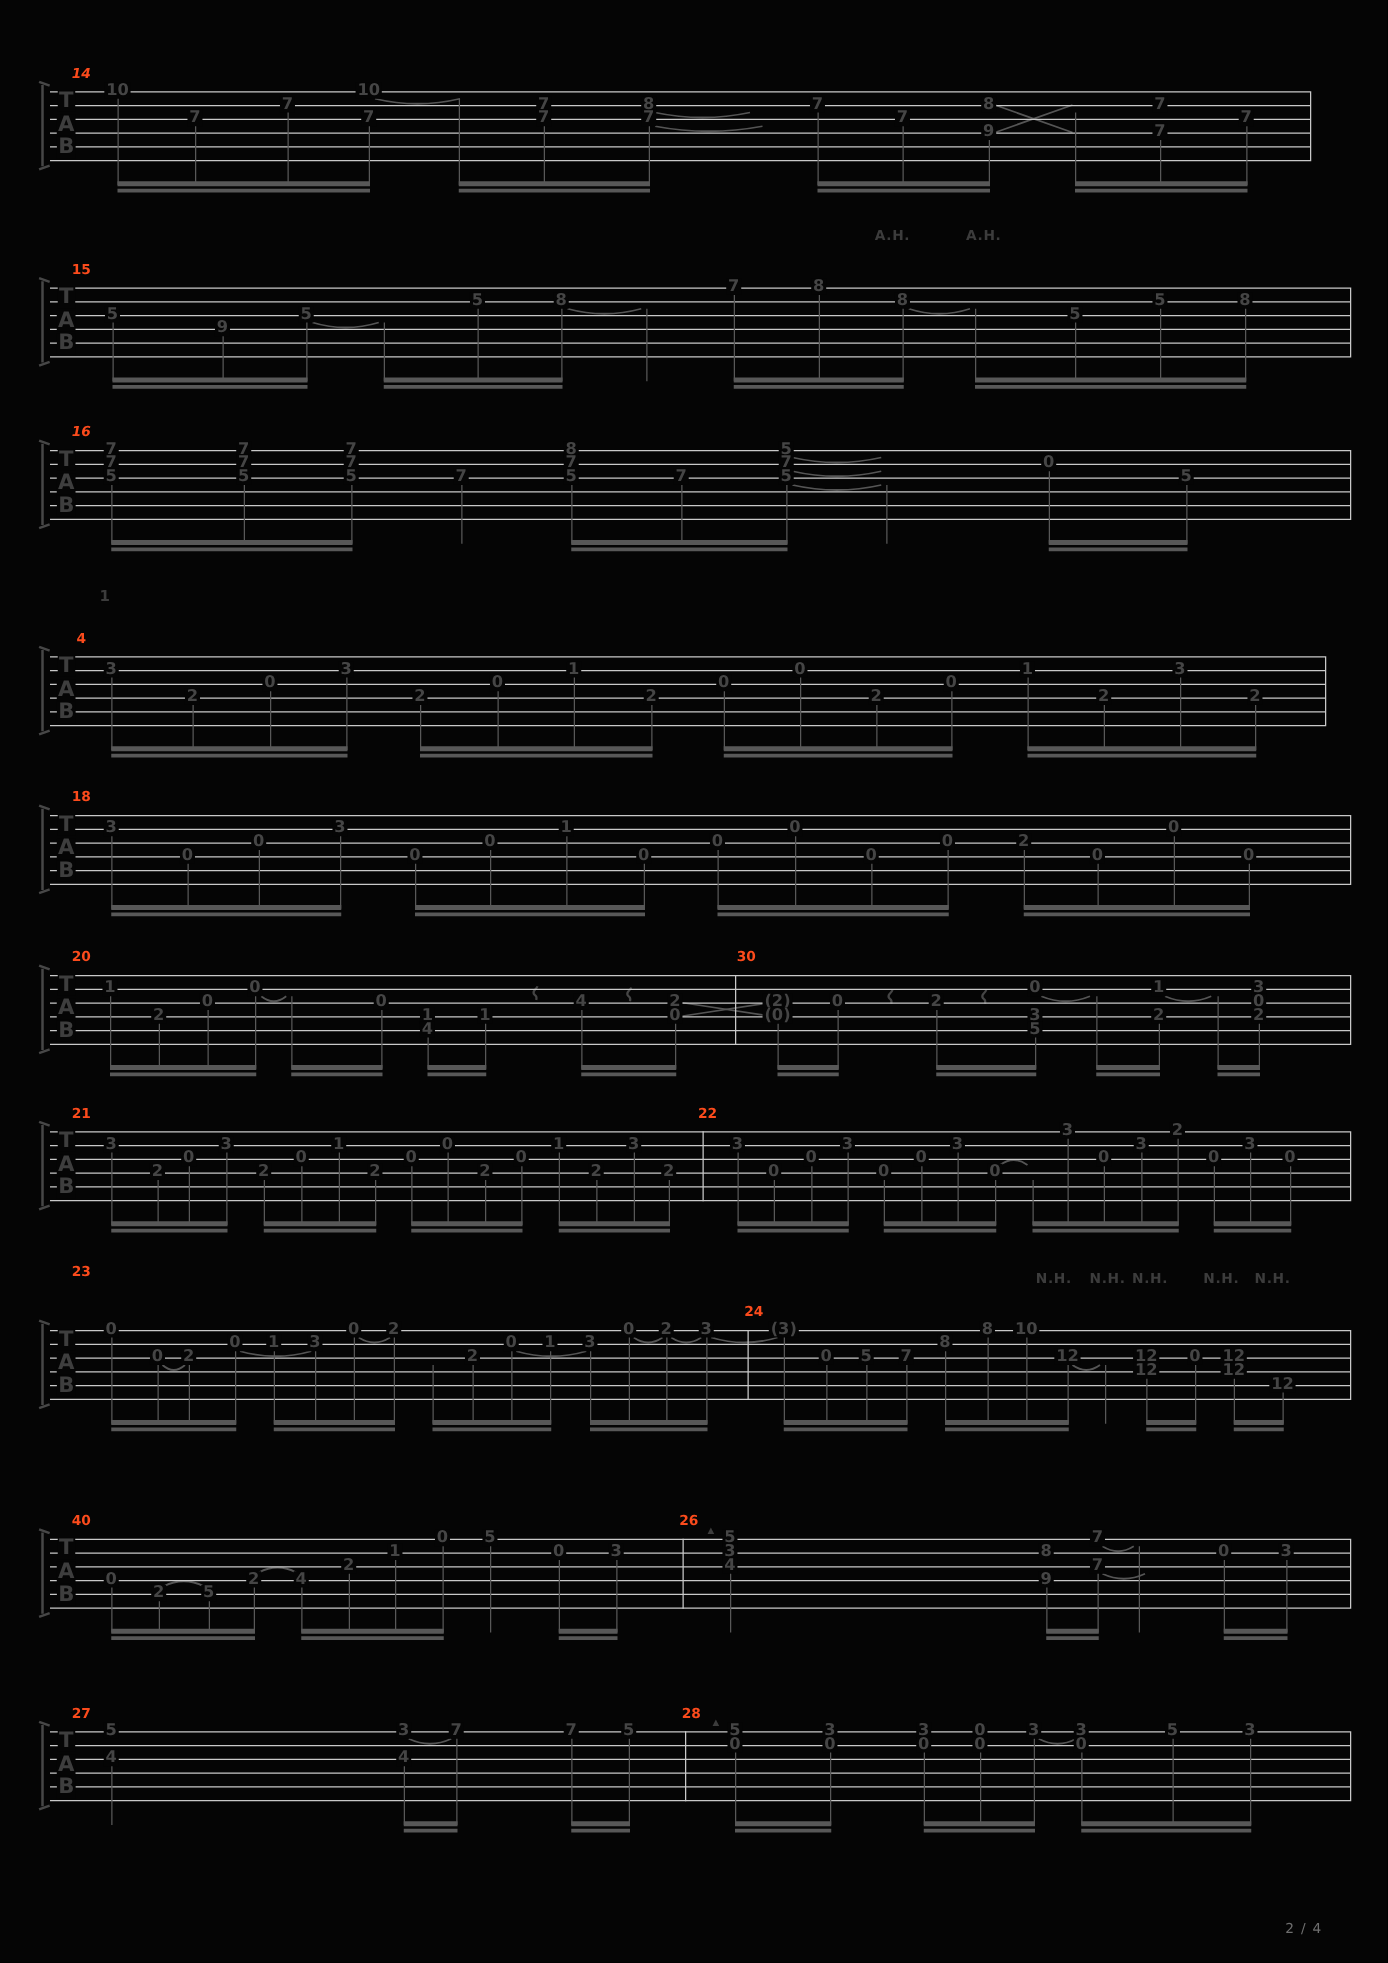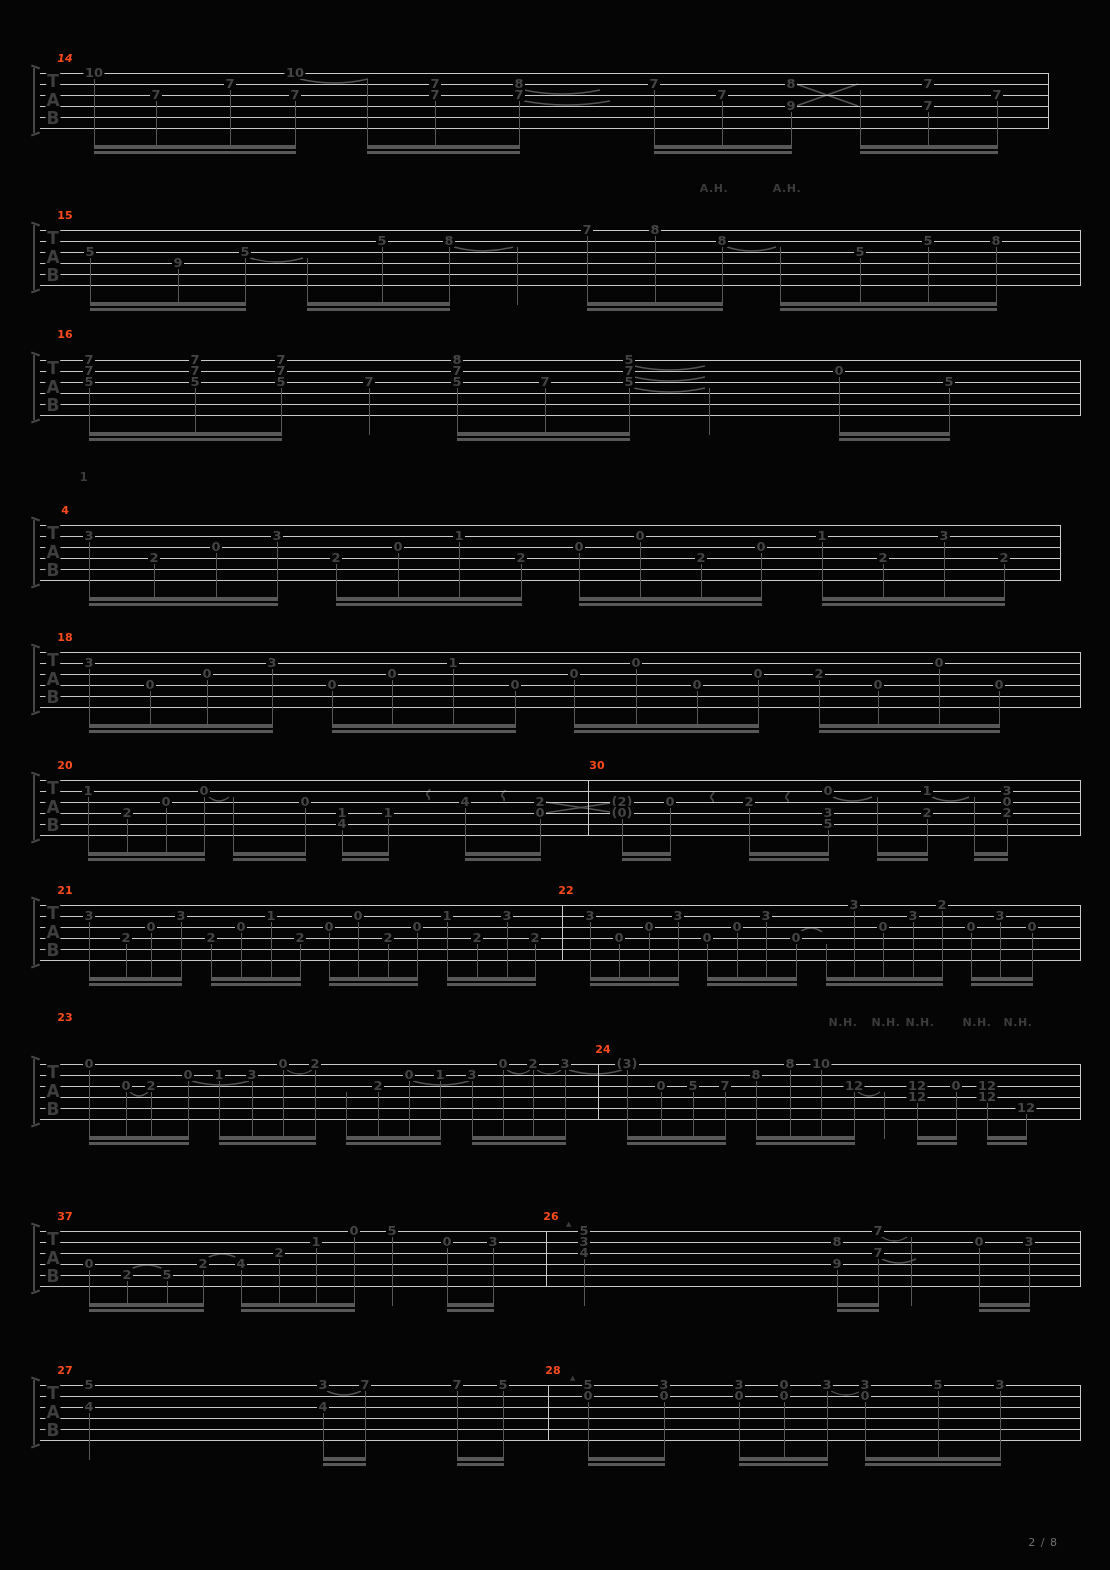--- a/index.html
+++ b/index.html
@@ -166,21 +166,21 @@
       <div class="staff-line" style="left: 40px; top: 393px; width: 1040px; background: rgb(201, 201, 201);"></div>
       <div class="staff-line" style="left: 40px; top: 404px; width: 1040px; background: rgb(201, 201, 201);"></div>
       <div class="staff-line" style="left: 40px; top: 415px; width: 1040px; background: rgb(201, 201, 201);"></div>
       <div class="barline" style="left: 1080px; top: 360px; height: 56px; background: rgb(201, 201, 201);"></div>
       <div class="bracket-bar" style="left: 33px; top: 355px; height: 65px; background: rgb(71, 71, 71);"></div>
       <div class="bracket-serif" style="left: 31px; top: 353px; background: rgb(71, 71, 71); transform: rotate(20deg);"></div>
       <div class="bracket-serif" style="left: 31px; top: 420px; background: rgb(71, 71, 71); transform: rotate(-20deg);"></div>
       <div class="clef-letter" style="left: 53px; top: 368px; color: rgb(62, 62, 62); background: rgb(5, 5, 5);">T</div>
       <div class="clef-letter" style="left: 53px; top: 386.5px; color: rgb(62, 62, 62); background: rgb(5, 5, 5);">A</div>
       <div class="clef-letter" style="left: 53px; top: 405px; color: rgb(62, 62, 62); background: rgb(5, 5, 5);">B</div>
-      <div class="measure-num" style="left: 65px; top: 329px; color: rgb(251, 75, 28);">16</div>
+      <div class="measure-num" style="left: 65px; top: 340px; color: rgb(251, 75, 28); font-style: italic;">16</div>
       <div class="fret" style="left: 89px; top: 360px; color: rgb(69, 69, 69); background: rgb(5, 5, 5);">7</div>
       <div class="fret" style="left: 89px; top: 371px; color: rgb(69, 69, 69); background: rgb(5, 5, 5);">7</div>
       <div class="fret" style="left: 89px; top: 382px; color: rgb(69, 69, 69); background: rgb(5, 5, 5);">5</div>
       <div class="fret" style="left: 195px; top: 360px; color: rgb(69, 69, 69); background: rgb(5, 5, 5);">7</div>
       <div class="fret" style="left: 195px; top: 371px; color: rgb(69, 69, 69); background: rgb(5, 5, 5);">7</div>
       <div class="fret" style="left: 195px; top: 382px; color: rgb(69, 69, 69); background: rgb(5, 5, 5);">5</div>
       <div class="fret" style="left: 281px; top: 360px; color: rgb(69, 69, 69); background: rgb(5, 5, 5);">7</div>
       <div class="fret" style="left: 281px; top: 371px; color: rgb(69, 69, 69); background: rgb(5, 5, 5);">7</div>
       <div class="fret" style="left: 281px; top: 382px; color: rgb(69, 69, 69); background: rgb(5, 5, 5);">5</div>
       <div class="fret" style="left: 369px; top: 382px; color: rgb(69, 69, 69); background: rgb(5, 5, 5);">7</div>
@@ -582,21 +582,21 @@
       <div class="staff-line" style="left: 40px; top: 1275px; width: 1040px; background: rgb(201, 201, 201);"></div>
       <div class="staff-line" style="left: 40px; top: 1286px; width: 1040px; background: rgb(201, 201, 201);"></div>
       <div class="barline" style="left: 546px; top: 1231px; height: 56px; background: rgb(201, 201, 201);"></div>
       <div class="barline" style="left: 1080px; top: 1231px; height: 56px; background: rgb(201, 201, 201);"></div>
       <div class="bracket-bar" style="left: 33px; top: 1226px; height: 65px; background: rgb(71, 71, 71);"></div>
       <div class="bracket-serif" style="left: 31px; top: 1224px; background: rgb(71, 71, 71); transform: rotate(20deg);"></div>
       <div class="bracket-serif" style="left: 31px; top: 1291px; background: rgb(71, 71, 71); transform: rotate(-20deg);"></div>
       <div class="clef-letter" style="left: 53px; top: 1239px; color: rgb(62, 62, 62); background: rgb(5, 5, 5);">T</div>
       <div class="clef-letter" style="left: 53px; top: 1257.5px; color: rgb(62, 62, 62); background: rgb(5, 5, 5);">A</div>
       <div class="clef-letter" style="left: 53px; top: 1276px; color: rgb(62, 62, 62); background: rgb(5, 5, 5);">B</div>
-      <div class="measure-num" style="left: 65px; top: 1211px; color: rgb(251, 75, 28);">37</div>
+      <div class="measure-num" style="left: 65px; top: 1211px; color: rgb(251, 75, 28);">40</div>
       <div class="measure-num" style="left: 551px; top: 1211px; color: rgb(251, 75, 28);">26</div>
       <div class="fret" style="left: 89px; top: 1264px; color: rgb(69, 69, 69); background: rgb(5, 5, 5);">0</div>
       <div class="fret" style="left: 127px; top: 1275px; color: rgb(69, 69, 69); background: rgb(5, 5, 5);">2</div>
       <div class="fret" style="left: 167px; top: 1275px; color: rgb(69, 69, 69); background: rgb(5, 5, 5);">5</div>
       <div class="fret" style="left: 203px; top: 1264px; color: rgb(69, 69, 69); background: rgb(5, 5, 5);">2</div>
       <div class="fret" style="left: 241px; top: 1264px; color: rgb(69, 69, 69); background: rgb(5, 5, 5);">4</div>
       <div class="fret" style="left: 279px; top: 1253px; color: rgb(69, 69, 69); background: rgb(5, 5, 5);">2</div>
       <div class="fret" style="left: 316px; top: 1242px; color: rgb(69, 69, 69); background: rgb(5, 5, 5);">1</div>
       <div class="fret" style="left: 354px; top: 1231px; color: rgb(69, 69, 69); background: rgb(5, 5, 5);">0</div>
       <div class="fret" style="left: 392px; top: 1231px; color: rgb(69, 69, 69); background: rgb(5, 5, 5);">5</div>
@@ -701,14 +701,14 @@
       <div class="annot" style="left: 787px; top: 183px; color: rgb(60, 60, 60); font-size: 11px;">A.H.</div>
       <div class="annot" style="left: 84px; top: 471px; color: rgb(60, 60, 60); font-size: 12px;">1</div>
       <div class="annot" style="left: 843px; top: 1017px; color: rgb(60, 60, 60); font-size: 11px;">N.H.</div>
       <div class="annot" style="left: 886px; top: 1017px; color: rgb(60, 60, 60); font-size: 11px;">N.H.</div>
       <div class="annot" style="left: 920px; top: 1017px; color: rgb(60, 60, 60); font-size: 11px;">N.H.</div>
       <div class="annot" style="left: 977px; top: 1017px; color: rgb(60, 60, 60); font-size: 11px;">N.H.</div>
       <div class="annot" style="left: 1018px; top: 1017px; color: rgb(60, 60, 60); font-size: 11px;">N.H.</div>
       <div class="annot" style="left: 569px; top: 1221px; color: rgb(60, 60, 60); font-size: 7px;">▲</div>
       <div class="annot" style="left: 573px; top: 1375px; color: rgb(60, 60, 60); font-size: 7px;">▲</div>
     </div>
-  <div class="footer" style="color: rgb(111, 111, 111); right: 52px; top: 1536px;">2 / 8</div>
+  <div class="footer" style="color: rgb(111, 111, 111); right: 52px; top: 1536px;">2 / 4</div>
 </div>
 
 </body></html>

